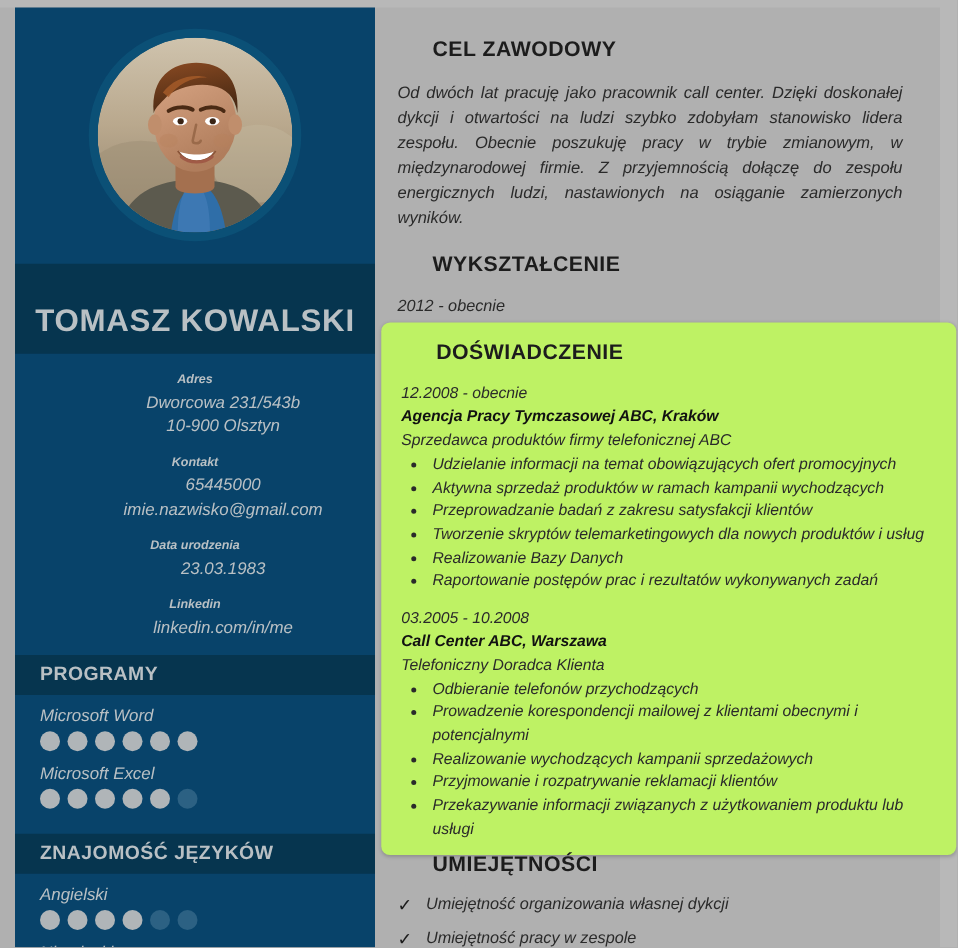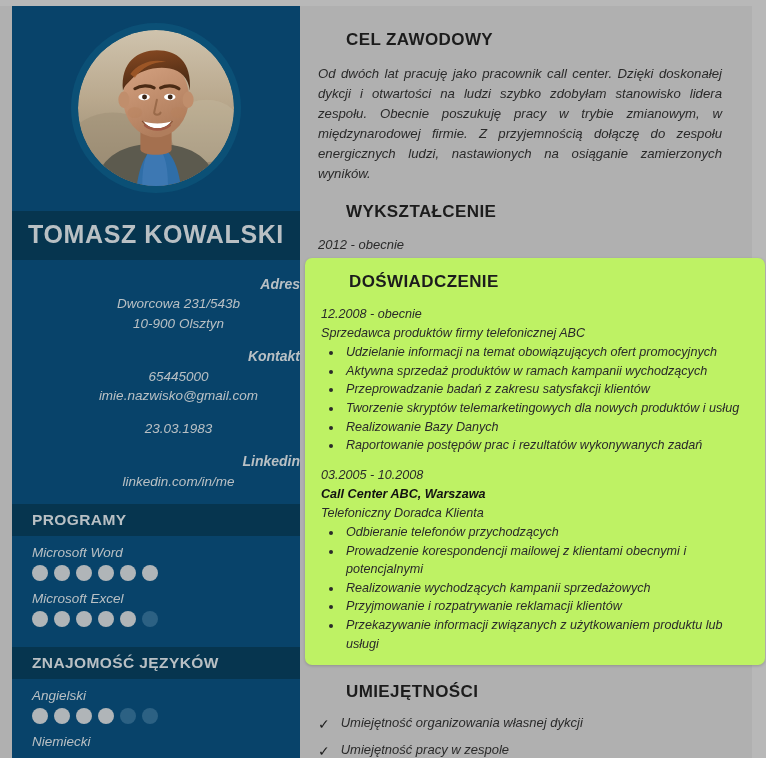--- a/index.html
+++ b/index.html
@@ -68,31 +68,31 @@
     background: #06354f;
     padding: 9px 0 11px 0;
     text-align: center;
   }
   #name-band .name {
     font-size: 25px;
     font-weight: bold;
     letter-spacing: 0.6px;
     color: #b9c0c4;
     font-family: "Liberation Sans", sans-serif;
+    margin-top: 23px;
   }
 
   .contact-block { text-align: center; padding-top: 14px; }
   .contact-group { margin-bottom: 13px; }
   .contact-label {
-    font-size: 14px;
+    font-size: 10px;
     font-weight: bold;
     font-style: italic;
     color: #b9c0c4;
     line-height: 1.45;
-    text-align: right;
   }
   .contact-value {
     font-size: 13.5px;
     font-style: italic;
     color: #b9c0c4;
     line-height: 1.45;
     padding-left: 45px;
   }
 
   .side-head-band {
@@ -261,20 +261,21 @@
         <div class="contact-label">Adres</div>
         <div class="contact-value">Dworcowa 231/543b</div>
         <div class="contact-value">10-900 Olsztyn</div>
       </div>
       <div class="contact-group">
         <div class="contact-label">Kontakt</div>
         <div class="contact-value">65445000</div>
         <div class="contact-value">imie.nazwisko@gmail.com</div>
       </div>
       <div class="contact-group">
+        <div class="contact-label">Data urodzenia</div>
         <div class="contact-value">23.03.1983</div>
       </div>
       <div class="contact-group">
         <div class="contact-label">Linkedin</div>
         <div class="contact-value">linkedin.com/in/me</div>
       </div>
     </div>
 
     <div class="side-head-band">
       <span class="txt">PROGRAMY</span>
@@ -335,20 +336,21 @@
         <div class="edu-school">Szkoła Główna Handlowa w Warszawie</div>
         <div class="edu-field">Podyplomowe Studia Public Relations</div>
       </div>
     </section>
 
     <section id="exp-card">
       <h2 class="main-head">DOŚWIADCZENIE</h2>
 
       <div class="job">
         <div class="job-date">12.2008 - obecnie</div>
+        <div class="job-title">Agencja Pracy Tymczasowej ABC, Kraków</div>
         <div class="job-role">Sprzedawca produktów firmy telefonicznej ABC</div>
         <ul class="job-bullets">
           <li>Udzielanie informacji na temat obowiązujących ofert promocyjnych</li>
           <li>Aktywna sprzedaż produktów w ramach kampanii wychodzących</li>
           <li>Przeprowadzanie badań z zakresu satysfakcji klientów</li>
           <li>Tworzenie skryptów telemarketingowych dla nowych produktów i usług</li>
           <li>Realizowanie Bazy Danych</li>
           <li>Raportowanie postępów prac i rezultatów wykonywanych zadań</li>
         </ul>
       </div>

